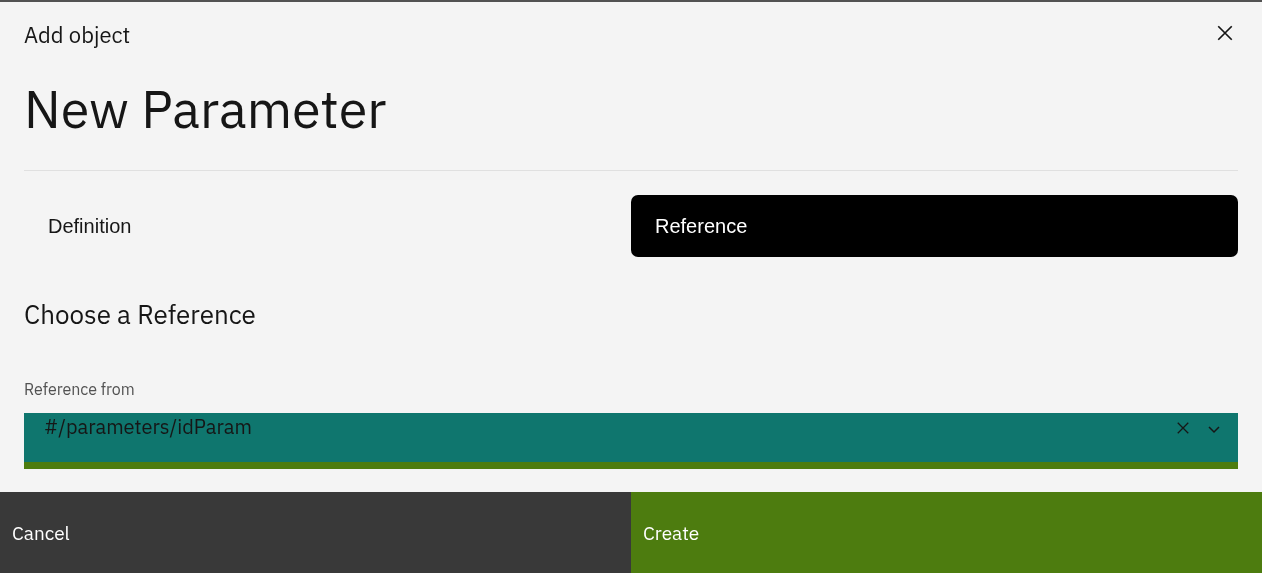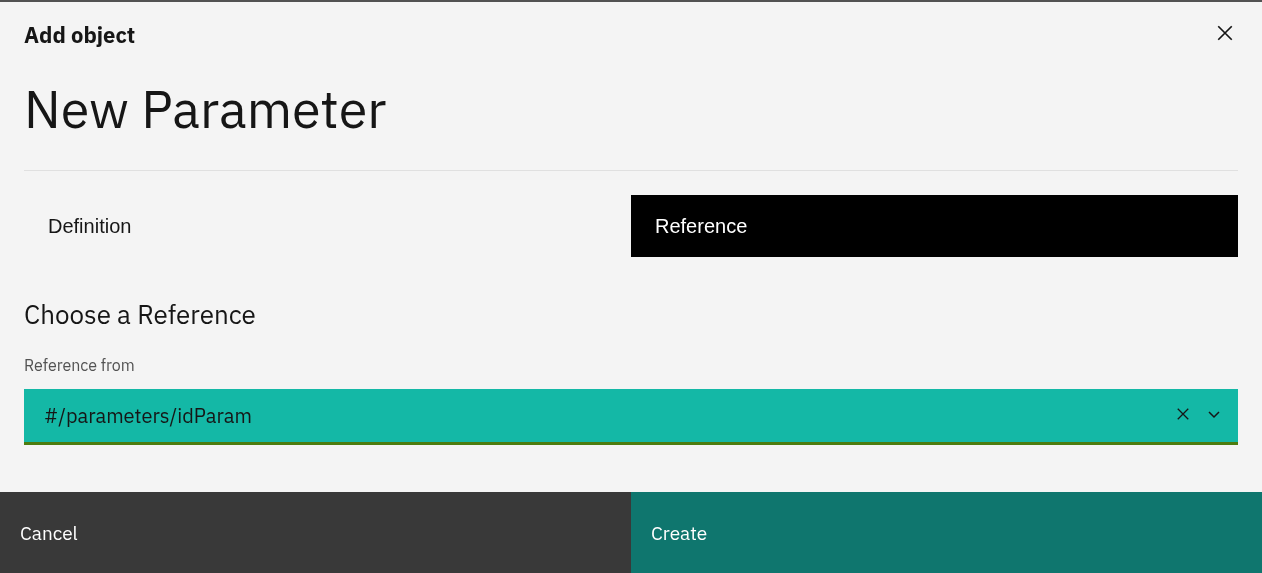--- a/index.html
+++ b/index.html
@@ -18,21 +18,21 @@
     display: flex;
     flex-direction: column;
   }
   .dialog-header {
     display: flex;
     align-items: flex-start;
     justify-content: space-between;
   }
   .supertitle {
     font-size: 22px;
-    font-weight: 700;
+    font-weight: 400;
     color: #161616;
     letter-spacing: 0;
   }
   .close-btn {
     background: none;
     border: none;
     padding: 4px;
     cursor: pointer;
     color: #161616;
   }
@@ -61,42 +61,43 @@
     font-weight: 400;
     cursor: pointer;
     background: transparent;
     color: #161616;
     border: none;
     text-align: center;
   }
   .tab.active {
     background: #000;
     color: #fff;
+    border-radius: 7px;
   }
   .section-title {
     font-size: 26px;
     font-weight: 400;
     margin-top: 40px;
   }
   .field {
-    margin-top: 24px;
+    margin-top: 48px;
   }
   .field-label {
     font-size: 16px;
     color: #525252;
     font-weight: 400;
   }
   .combo {
     position: relative;
     margin-top: 14px;
-    background: #14b8a6;
-    border-bottom: 3px solid #4d7c0f;
+    background: #0f766e;
+    border-bottom: 7px solid #4d7c0f;
     height: 56px;
     display: flex;
-    align-items: center;
+    align-items: flex-start;
     padding: 0 8px 0 20px;
   }
   .combo input {
     flex: 1 1 auto;
     border: none;
     outline: none;
     font-size: 20px;
     font-family: inherit;
     color: #161616;
     background: transparent;
@@ -115,31 +116,31 @@
     display: flex;
     height: 81px;
     flex: 0 0 auto;
   }
   .footer button {
     flex: 1 1 0;
     border: none;
     font-size: 19px;
     font-family: inherit;
     text-align: left;
-    padding: 0 20px;
+    padding: 0 12px;
     cursor: pointer;
     display: flex;
     align-items: center;
   }
   .btn-cancel {
     background: #393939;
     color: #fff;
   }
   .btn-create {
-    background: #0f766e;
+    background: #4d7c0f;
     color: #fff;
   }
 </style>
 </head>
 <body>
 
 <div class="dialog">
   <div class="dialog-header">
     <div class="supertitle">Add object</div>
     <button class="close-btn">

